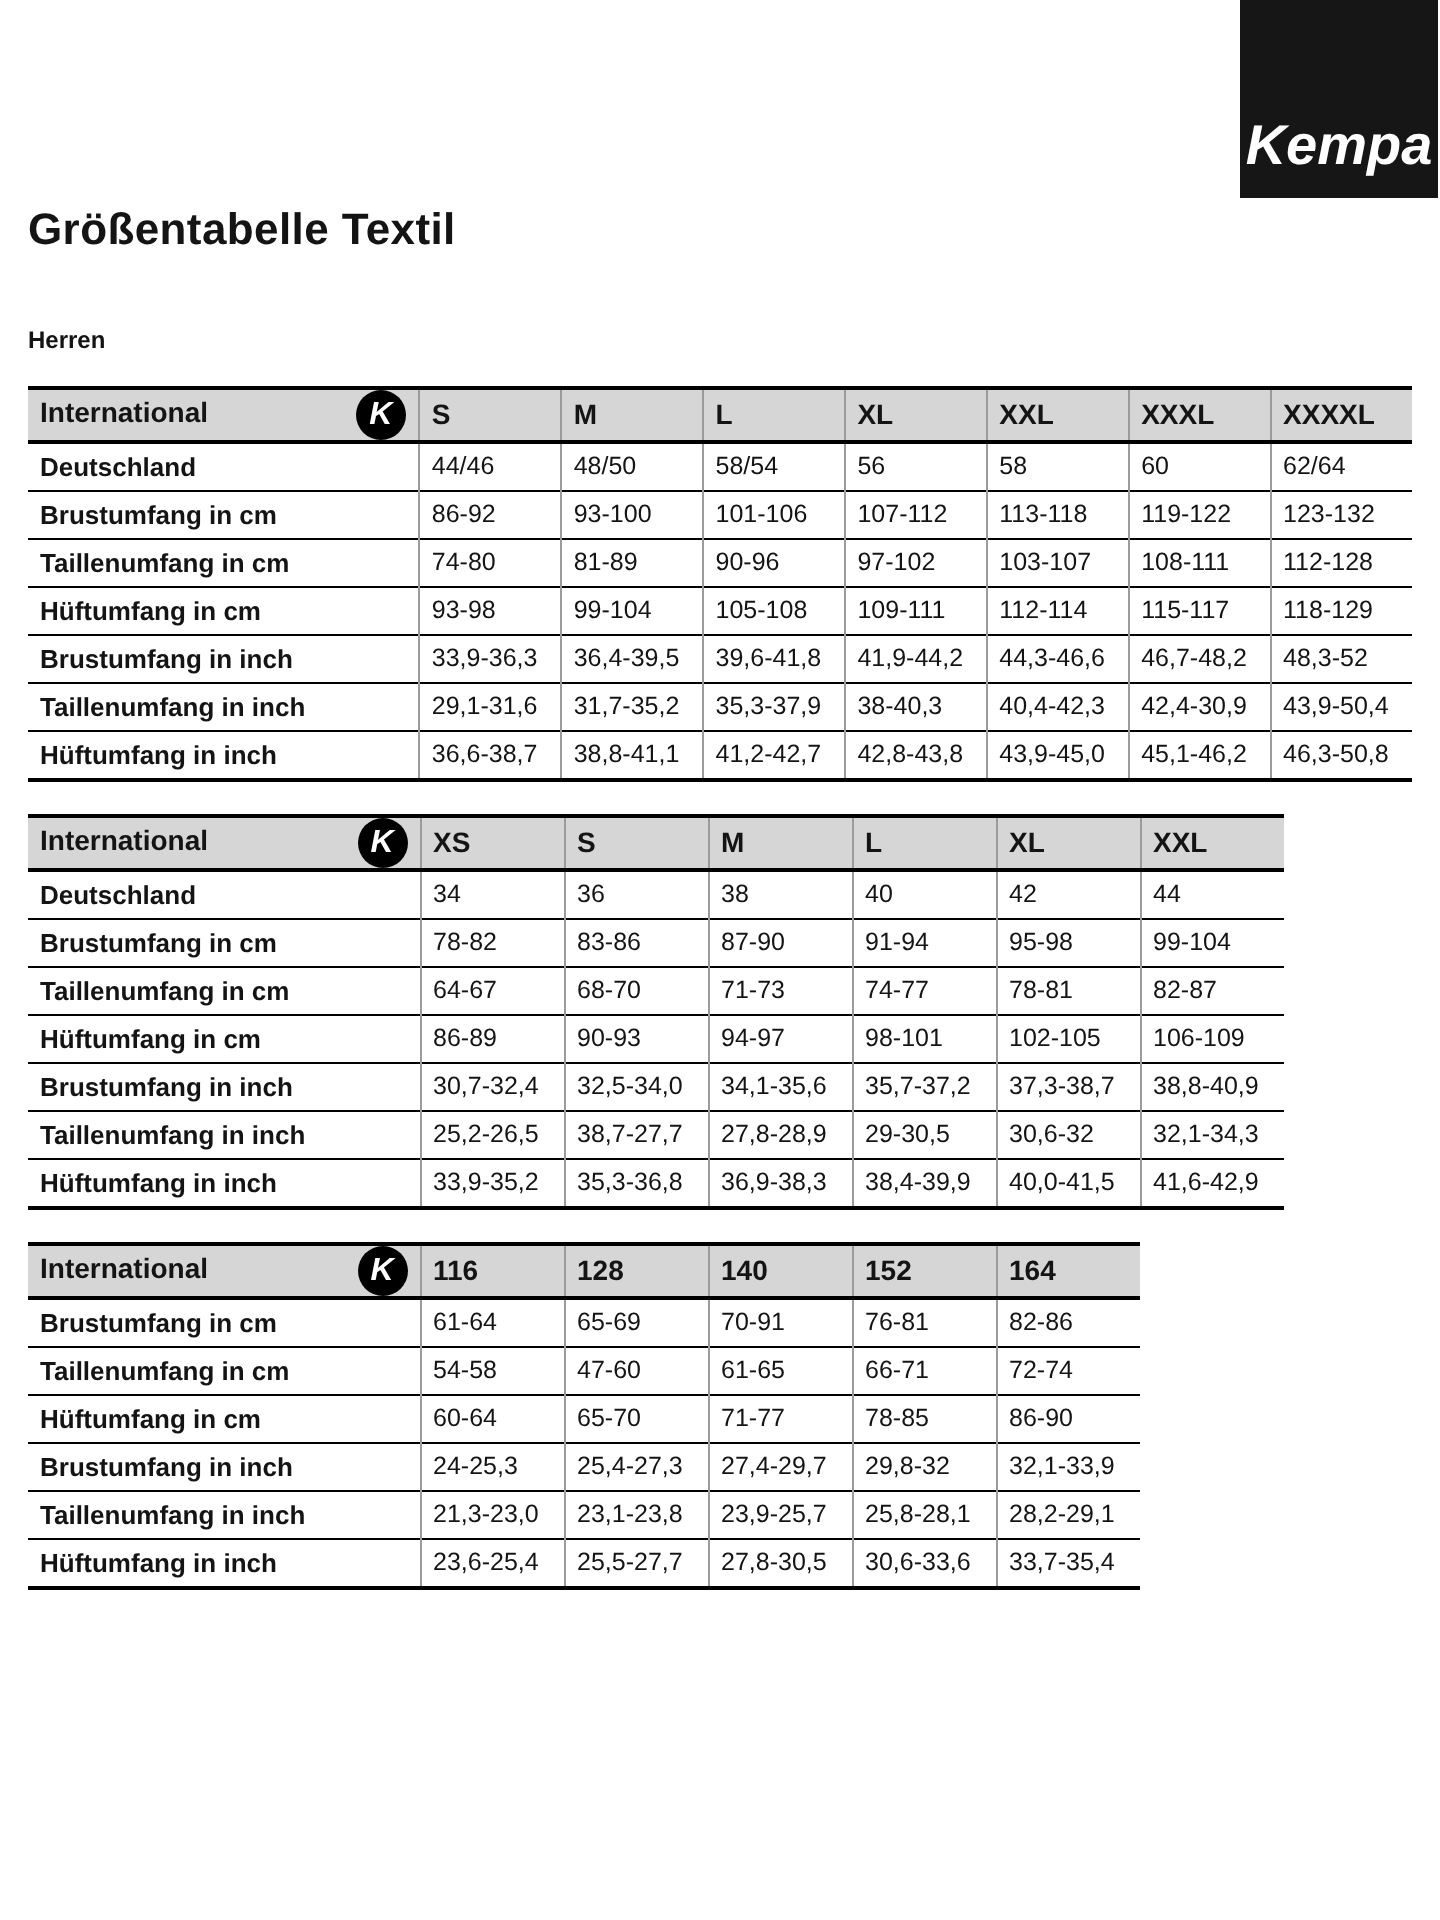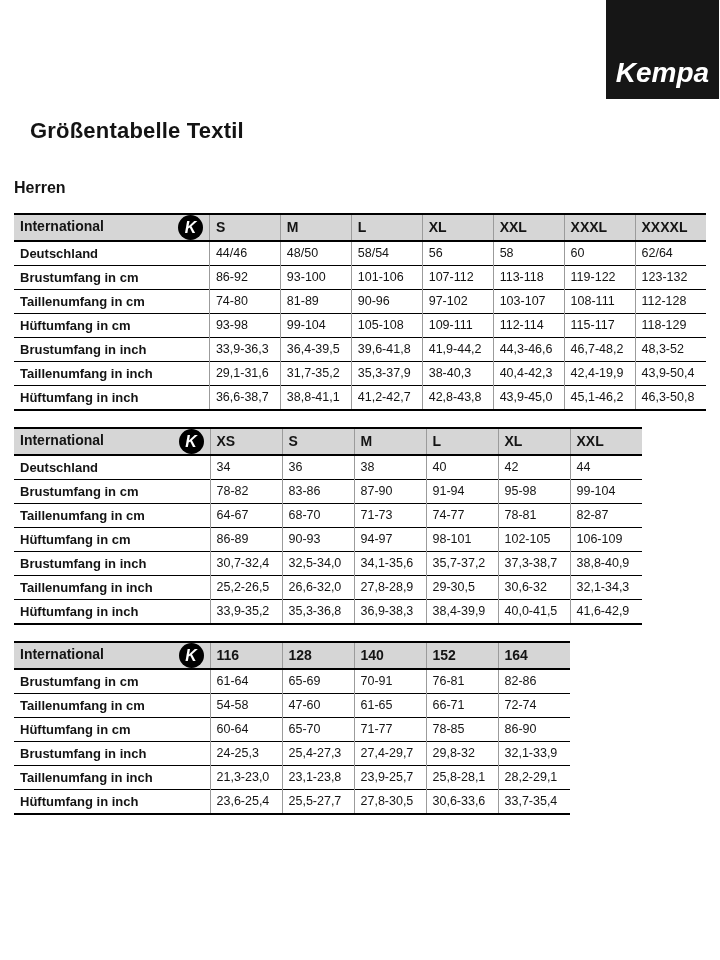--- a/index.html
+++ b/index.html
@@ -6,34 +6,34 @@
   body {
     width: 720px; height: 960px;
     background: #ffffff;
     font-family: "Liberation Sans", sans-serif;
     color: #141414;
     position: relative;
     overflow: hidden;
   }
   .logo-box {
     position: absolute; top: 0; right: 1px;
-    width: 113px; height: 99px;
+    width: 99px; height: 99px;
     background: #161616;
     display: flex; align-items: flex-end; justify-content: center;
   }
   .logo-text {
     color: #fff; font-weight: 700; font-style: italic;
     font-size: 28px; line-height: 1; margin-bottom: 12px;
   }
   .content { padding: 0 14px; }
   .page-title {
     font-size: 22px; font-weight: 700;
-    margin: 16px; padding-top: 102px; letter-spacing: 0.2px;
-  }
-  .section-heading { font-size: 16px; font-weight: 700; margin: 64px 0 0; }
+    margin: 0; padding-top: 102px; letter-spacing: 0.2px;
+  }
+  .section-heading { font-size: 12px; font-weight: 700; margin: 64px 0 0; }
   .table-section:first-of-type .section-heading { margin-top: 35px; }
   table {
     border-collapse: collapse; table-layout: fixed;
     margin-top: 16px;
     border-bottom: 2px solid #000;
   }
   thead tr { border-top: 2px solid #000; border-bottom: 2px solid #000; }
   tbody tr { border-top: 1px solid #000; }
   thead th { background: #d6d6d6; font-size: 14px; }
   th, td {
@@ -138,21 +138,21 @@
               <td>46,7-48,2</td>
               <td>48,3-52</td>
             </tr>
             <tr>
               <th>Taillenumfang in inch</th>
               <td>29,1-31,6</td>
               <td>31,7-35,2</td>
               <td>35,3-37,9</td>
               <td>38-40,3</td>
               <td>40,4-42,3</td>
-              <td>42,4-19,9</td>
+              <td>42,4-30,9</td>
               <td>43,9-50,4</td>
             </tr>
             <tr>
               <th>Hüftumfang in inch</th>
               <td>36,6-38,7</td>
               <td>38,8-41,1</td>
               <td>41,2-42,7</td>
               <td>42,8-43,8</td>
               <td>43,9-45,0</td>
               <td>45,1-46,2</td>
@@ -225,21 +225,21 @@
               <td>30,7-32,4</td>
               <td>32,5-34,0</td>
               <td>34,1-35,6</td>
               <td>35,7-37,2</td>
               <td>37,3-38,7</td>
               <td>38,8-40,9</td>
             </tr>
             <tr>
               <th>Taillenumfang in inch</th>
               <td>25,2-26,5</td>
-              <td>26,6-32,0</td>
+              <td>38,7-27,7</td>
               <td>27,8-28,9</td>
               <td>29-30,5</td>
               <td>30,6-32</td>
               <td>32,1-34,3</td>
             </tr>
             <tr>
               <th>Hüftumfang in inch</th>
               <td>33,9-35,2</td>
               <td>35,3-36,8</td>
               <td>36,9-38,3</td>

